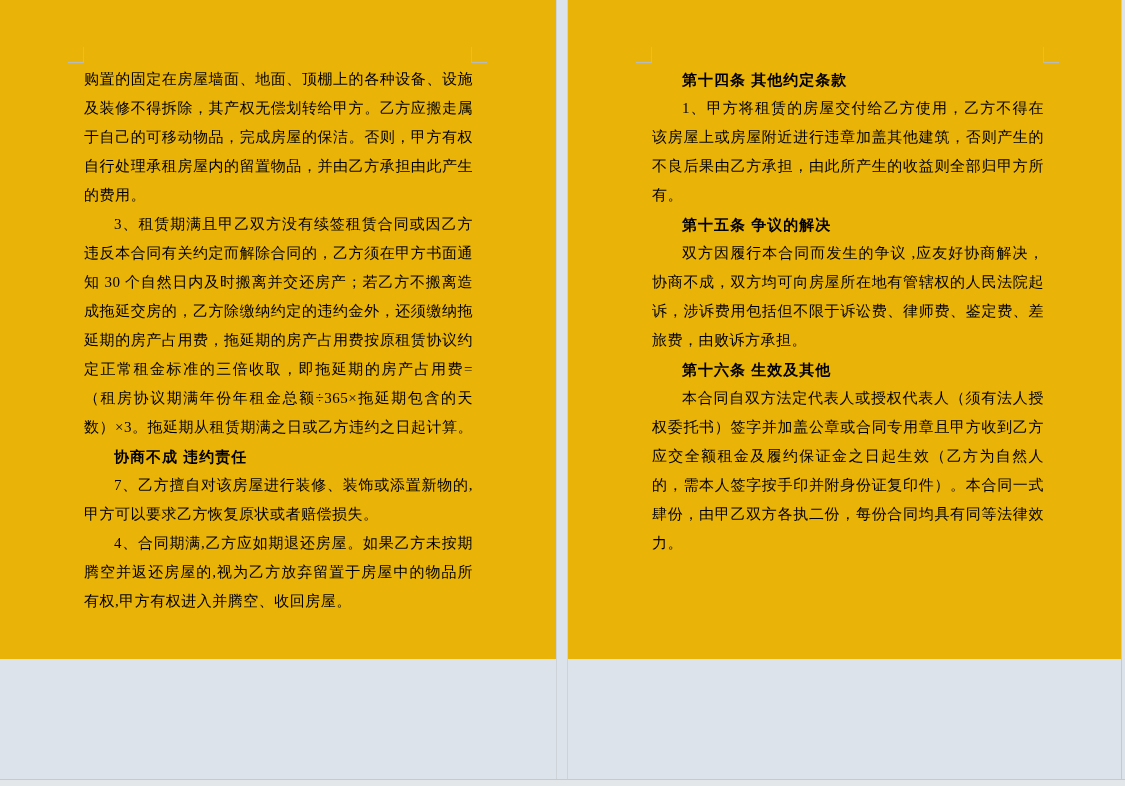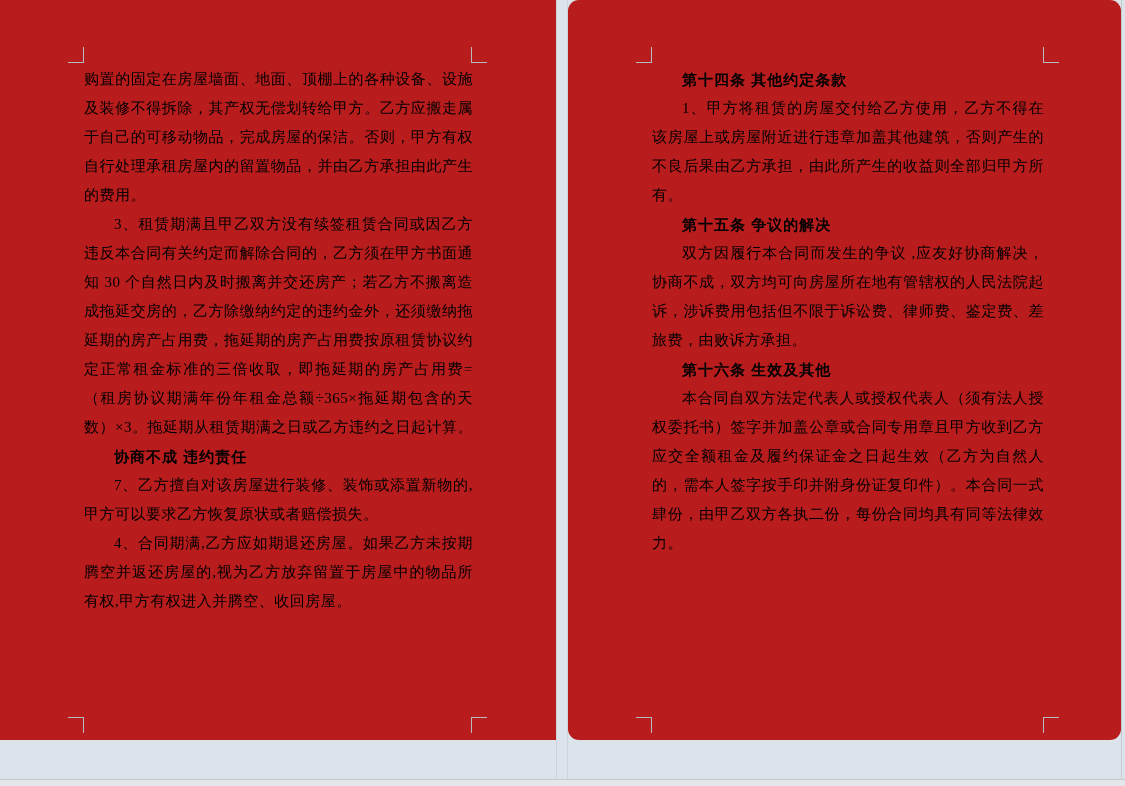--- a/index.html
+++ b/index.html
@@ -14,26 +14,26 @@
     position: relative;
     width: 1125px; height: 786px;
   }
   .pages-row {
     position: absolute; left: 0; top: 0;
     width: 1125px; height: 779px;
     display: flex; flex-direction: row;
   }
   .page {
     position: relative;
-    background: #b91c1c;
-    height: 740px;
+    background: #eab308;
+    height: 659px;
     overflow: hidden;
   }
   .page-left  { width: 556px; }
-  .page-right { width: 553px; border-radius: 11px; }
+  .page-right { width: 553px; }
   .page-gap {
     width: 12px; height: 779px;
     background: #dce3ea;
     border-left: 1px solid #cdd3d9;
     border-right: 1px solid #cdd3d9;
   }
   .edge-sliver {
     width: 4px; height: 779px;
     background: #dce3ea;
     border-left: 1px solid #c6cacd;

